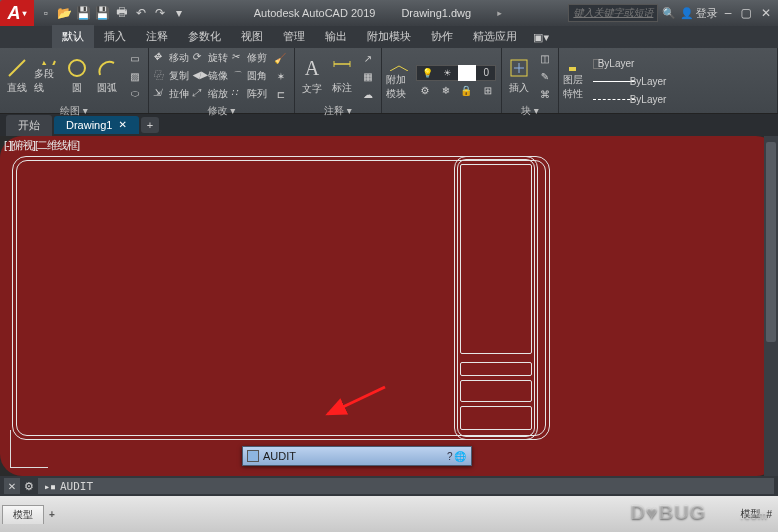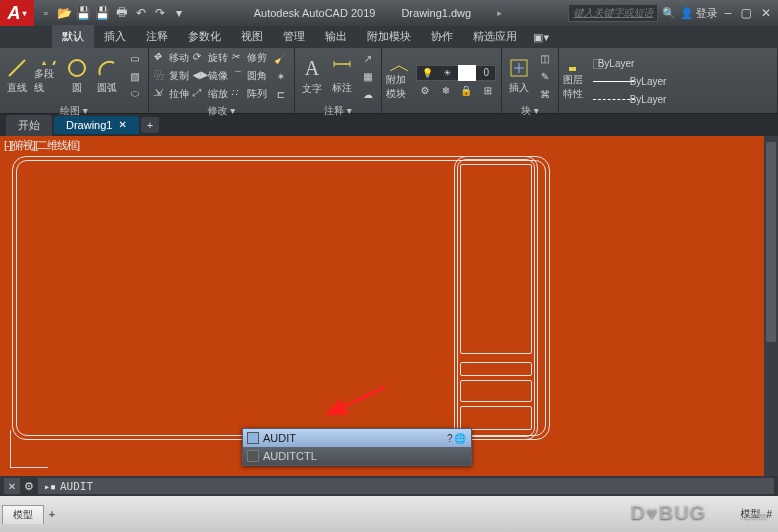--- a/index.html
+++ b/index.html
@@ -41,21 +41,21 @@
   .prop-row .sw { width: 10px; height: 10px; border: 1px solid #777; }
   .prop-row hr { flex: 1; border: none; border-top: 1px solid #fff; }
   
   
   .doctabs { height: 22px; background: #2a2d31; display: flex; align-items: center; padding-left: 6px; gap: 2px; font-size: 11px; }
   .doctab { padding: 3px 12px; background: #3e4248; color: #d0d0d0; border-radius: 3px 3px 0 0; cursor: pointer; display: flex; gap: 6px; }
   .doctab.active { background: #0c4a6e; color: #fff; }
   .doctab-add { width: 18px; height: 16px; background: #3e4248; display: flex; align-items: center; justify-content: center; border-radius: 3px; cursor: pointer; }
 
   
-  .canvas-wrap { position: relative; height: 340px; background: #c2410c; }
+  .canvas-wrap { position: relative; height: 340px; background: #7f1d1d; border-radius: 22px; }
   .vp-label { position: absolute; top: 2px; left: 4px; font-size: 11px; color: #e8e8e8; letter-spacing: -1px; }
   .drawing { position: absolute; inset: 14px 8px 10px 8px; }
   .outer1 { position: absolute; left: 4px; top: 6px; right: 220px; bottom: 26px; border: 1.5px solid #e6e6e6; border-radius: 14px; }
   .outer2 { position: absolute; inset: 3px; border: 1px solid #e6e6e6; border-radius: 11px; }
   .titleblk { position: absolute; right: 232px; top: 6px; width: 84px; bottom: 26px; }
   .tb-out { position: absolute; inset: 0; border: 1.5px solid #e6e6e6; border-radius: 12px; }
   .tb-in  { position: absolute; inset: 3px; border: 1px solid #e6e6e6; border-radius: 9px; }
   .tb-row { position: absolute; left: 6px; right: 6px; border: 1px solid #e6e6e6; border-radius: 2px; }
   .ucs { position: absolute; left: 10px; bottom: 8px; width: 42px; height: 42px; }
   .ucs::before { content: ""; position: absolute; left: 0; bottom: 0; width: 38px; border-top: 1px solid #dcdcdc; }
@@ -362,24 +362,20 @@
 
   <div class="cmd-popup">
     <div class="row sel">
       <span class="chk"></span>
       <span>AUDIT</span>
       <span class="icons">
         <span>?</span>
         <span>🌐</span>
       </span>
     </div>
-    <div class="row alt">
-      <span style="width:12px;height:12px;border:1px solid #777;background:#555;display:inline-block;"></span>
-      <span>AUDITCTL</span>
-    </div>
   </div>
 
   <div class="scrollbar-v">
       <div class="thumb"></div>
     </div>
 </div>
 
 <div class="cmdbar">
   <div class="closebtn">✕</div>
   <span style="margin-right:4px;">⚙</span>

